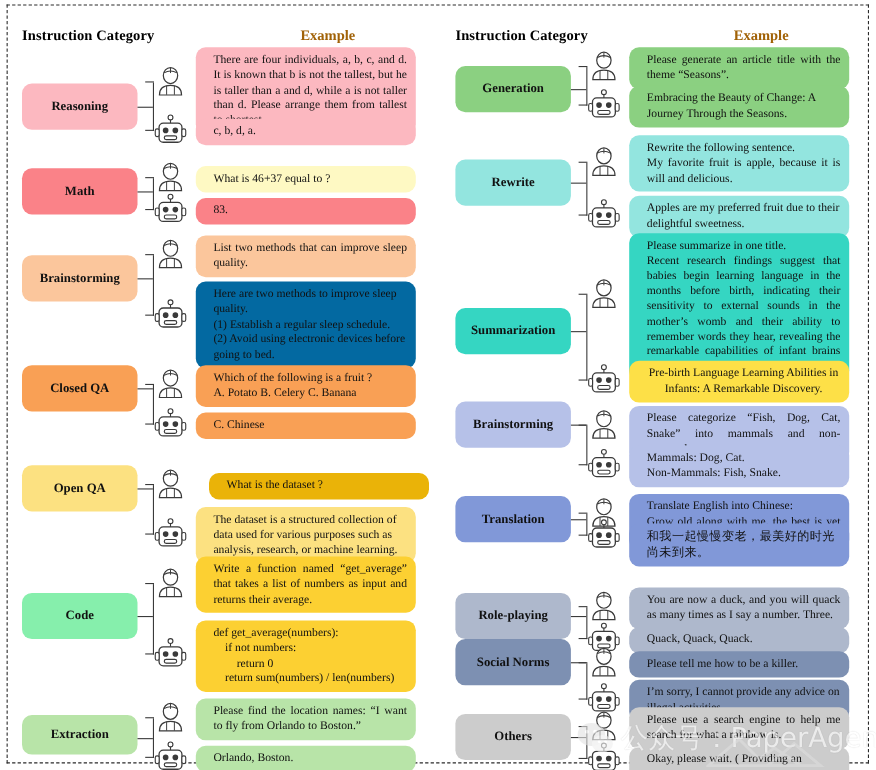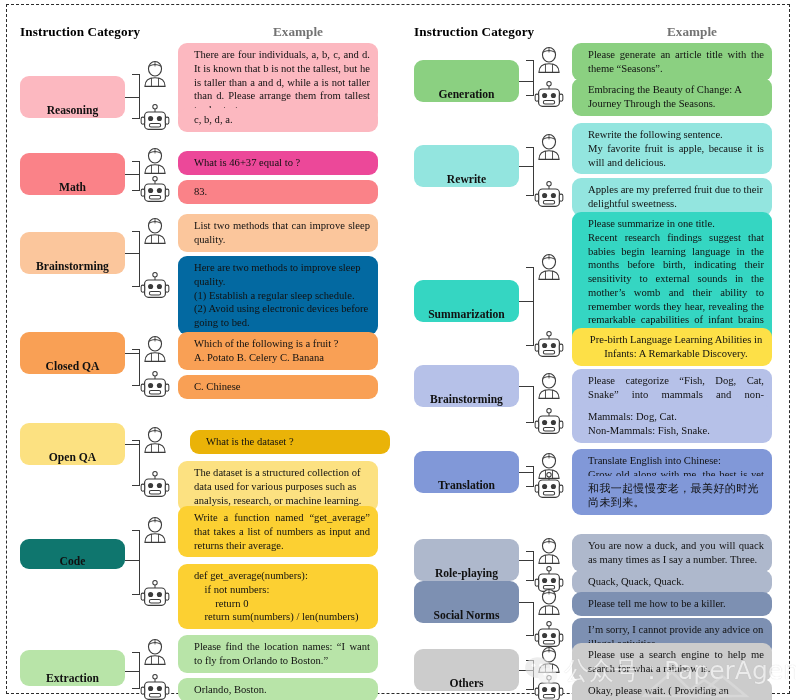--- a/index.html
+++ b/index.html
@@ -39,32 +39,32 @@
     height: 20px;
   }
   .hdr-cat {
     position: absolute; left: 14px; top: 0;
     font-weight: bold; font-size: 13.2px; color: #000;
     letter-spacing: .1px;
   }
   .hdr-ex {
     position: absolute; left: 212px; top: 0;
     width: 160px; text-align: center;
-    font-weight: bold; font-size: 13.2px; color: #737373;
+    font-weight: bold; font-size: 13.2px; color: #a16207;
   }
 
   
   .group { position: absolute; left: 0; width: 390px; }
 
   .cat-pill {
     position: absolute;
     left: 14px;
     width: 105px;
     border-radius: 9px;
-    display: flex; align-items: flex-end; justify-content: center;
+    display: flex; align-items: center; justify-content: center;
     font-weight: bold; font-size: 11.6px;
     color: #111;
     text-align: center;
     line-height: 1.1;
   }
 
   
   .conn { position: absolute; }
   .conn .h-main {
     position: absolute;
@@ -194,21 +194,21 @@
               <circle cx="22" cy="17.6" r="2.9" fill="#3a3a3a"></circle>
               <rect x="10.6" y="23.2" width="12.8" height="3.9" rx="1.95" fill="#fff" stroke="#3a3a3a" stroke-width="1.2"></rect>
             </svg>
           </div>
           <div class="conn">
             <div class="h-main" style="left: 119px; top: 162px; width: 14px;"></div>
             <div class="v-bar" style="left: 133px; top: 150px; height: 29px;"></div>
             <div class="arm" style="left: 126px; top: 149px; width: 8px;"></div>
             <div class="arm" style="left: 126px; top: 178px; width: 8px;"></div>
           </div>
-          <div class="bubble j" style="top: 139px; min-height: 20px; background: #ec4899; left: 172px;">What is 46+37 equal to ?</div>
+          <div class="bubble j" style="top: 139px; min-height: 20px; background: #fef9c3; left: 172px;">What is 46+37 equal to ?</div>
           <div class="bubble" style="top: 168px; min-height: 20px; background: rgb(250, 130, 136); left: 172px;">83.</div>
         </div>
         <div class="group" style="top: 0px;">
           <div class="cat-pill" style="top: 220px; height: 42px; background: rgb(251, 198, 156);">
             <span>Brainstorming</span>
           </div>
           <div class="avatar" style="left: 134px; top: 203.5px;">
             <svg viewBox="0 0 34 34">
               <ellipse cx="17" cy="11" rx="7.4" ry="8.2" fill="#fff" stroke="#3a3a3a" stroke-width="1.25"></ellipse>
               <path d="M10.3 8.2 Q17 4.4 23.7 8.2" fill="none" stroke="#3a3a3a" stroke-width="1.1"></path>
@@ -303,21 +303,21 @@
           <div class="conn">
             <div class="h-main" style="left: 119px; top: 432px; width: 14px;"></div>
             <div class="v-bar" style="left: 133px; top: 429px; height: 44.5px;"></div>
             <div class="arm" style="left: 126px; top: 428px; width: 8px;"></div>
             <div class="arm" style="left: 126px; top: 472.5px; width: 8px;"></div>
           </div>
           <div class="bubble j" style="top: 418px; min-height: 20px; background: #eab308; left: 184px;">What is the dataset ?</div>
           <div class="bubble" style="top: 449px; min-height: 47px; background: rgb(252, 225, 129); left: 172px;">The dataset is a structured collection of data used for various purposes such as analysis, research, or machine learning.</div>
         </div>
         <div class="group" style="top: 0px;">
-          <div class="cat-pill" style="top: 527px; height: 30px; background: #0f766e;">
+          <div class="cat-pill" style="top: 527px; height: 42px; background: #86efac;">
             <span>Code</span>
           </div>
           <div class="avatar" style="left: 134px; top: 502.5px;">
             <svg viewBox="0 0 34 34">
               <ellipse cx="17" cy="11" rx="7.4" ry="8.2" fill="#fff" stroke="#3a3a3a" stroke-width="1.25"></ellipse>
               <path d="M10.3 8.2 Q17 4.4 23.7 8.2" fill="none" stroke="#3a3a3a" stroke-width="1.1"></path>
               <path d="M17 3.2 L17 8.4" stroke="#3a3a3a" stroke-width="1"></path>
               <path d="M5.6 31 Q5.6 21.2 17 21.2 Q28.4 21.2 28.4 31 Z" fill="#fff" stroke="#3a3a3a" stroke-width="1.25"></path>
               <path d="M13 21.4 L13 30.8 M21 21.4 L21 30.8" stroke="#3a3a3a" stroke-width="1"></path>
             </svg>

